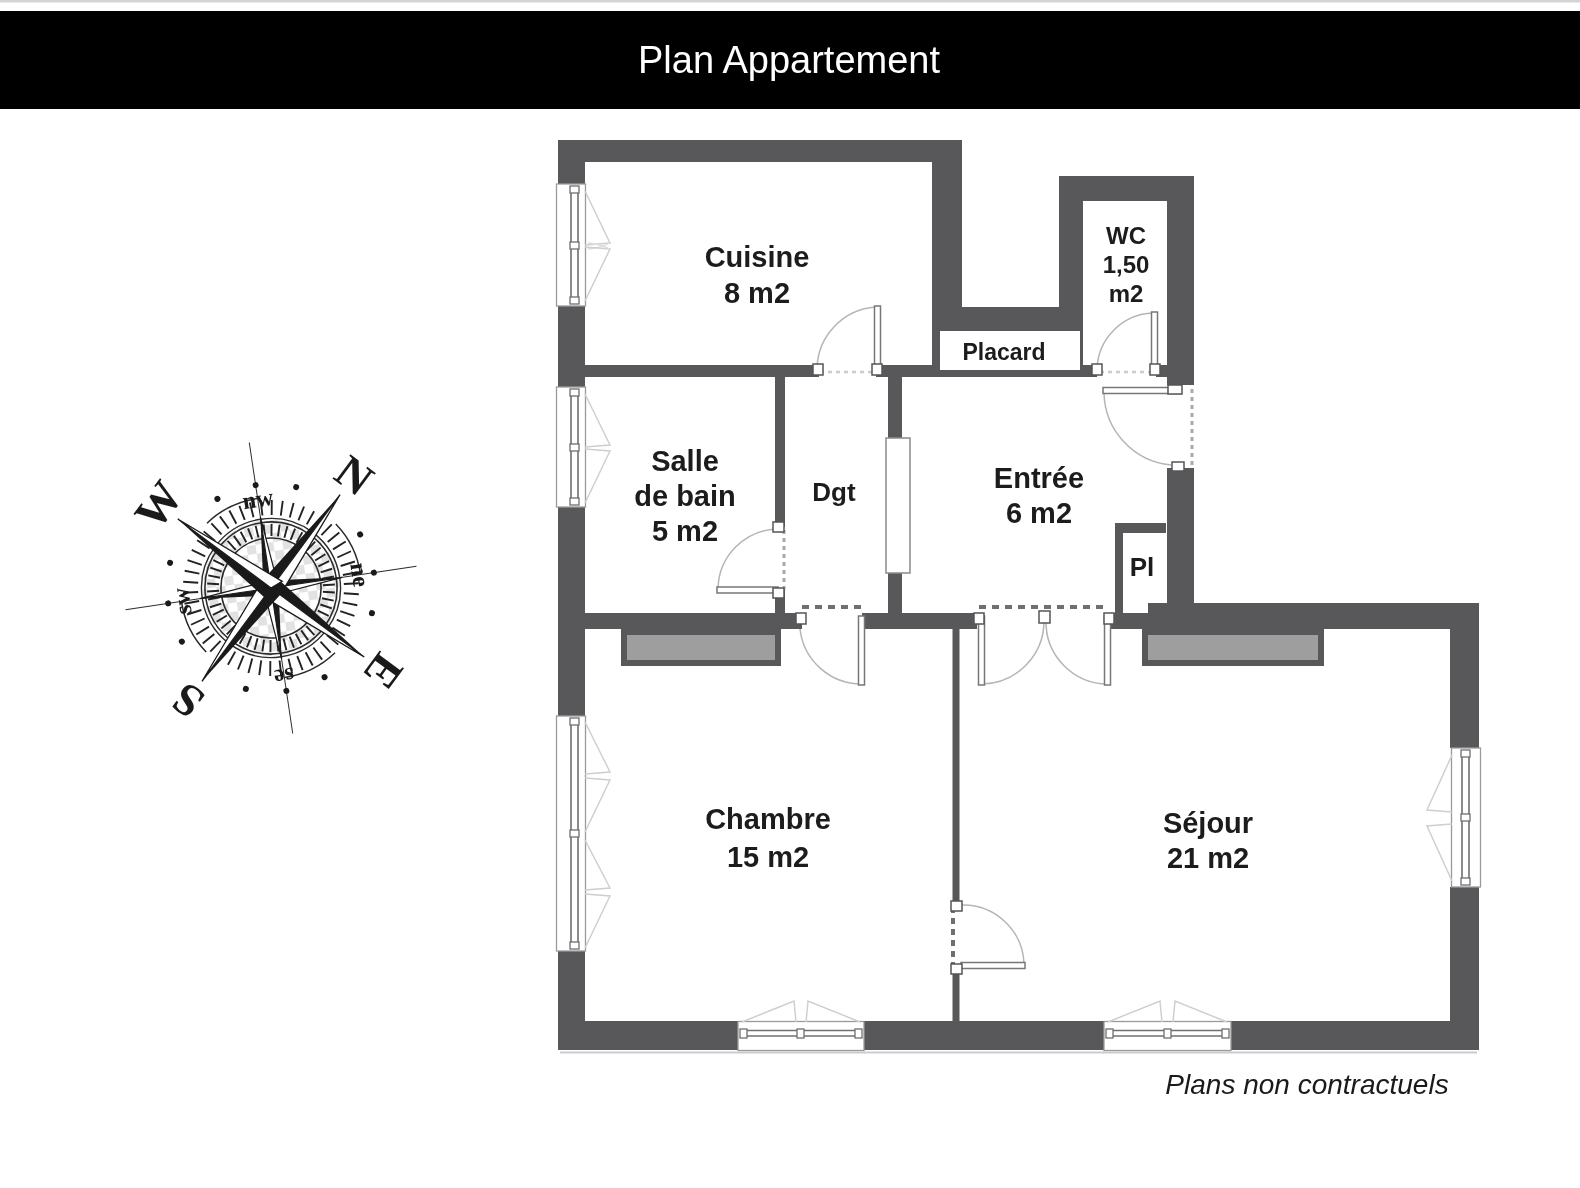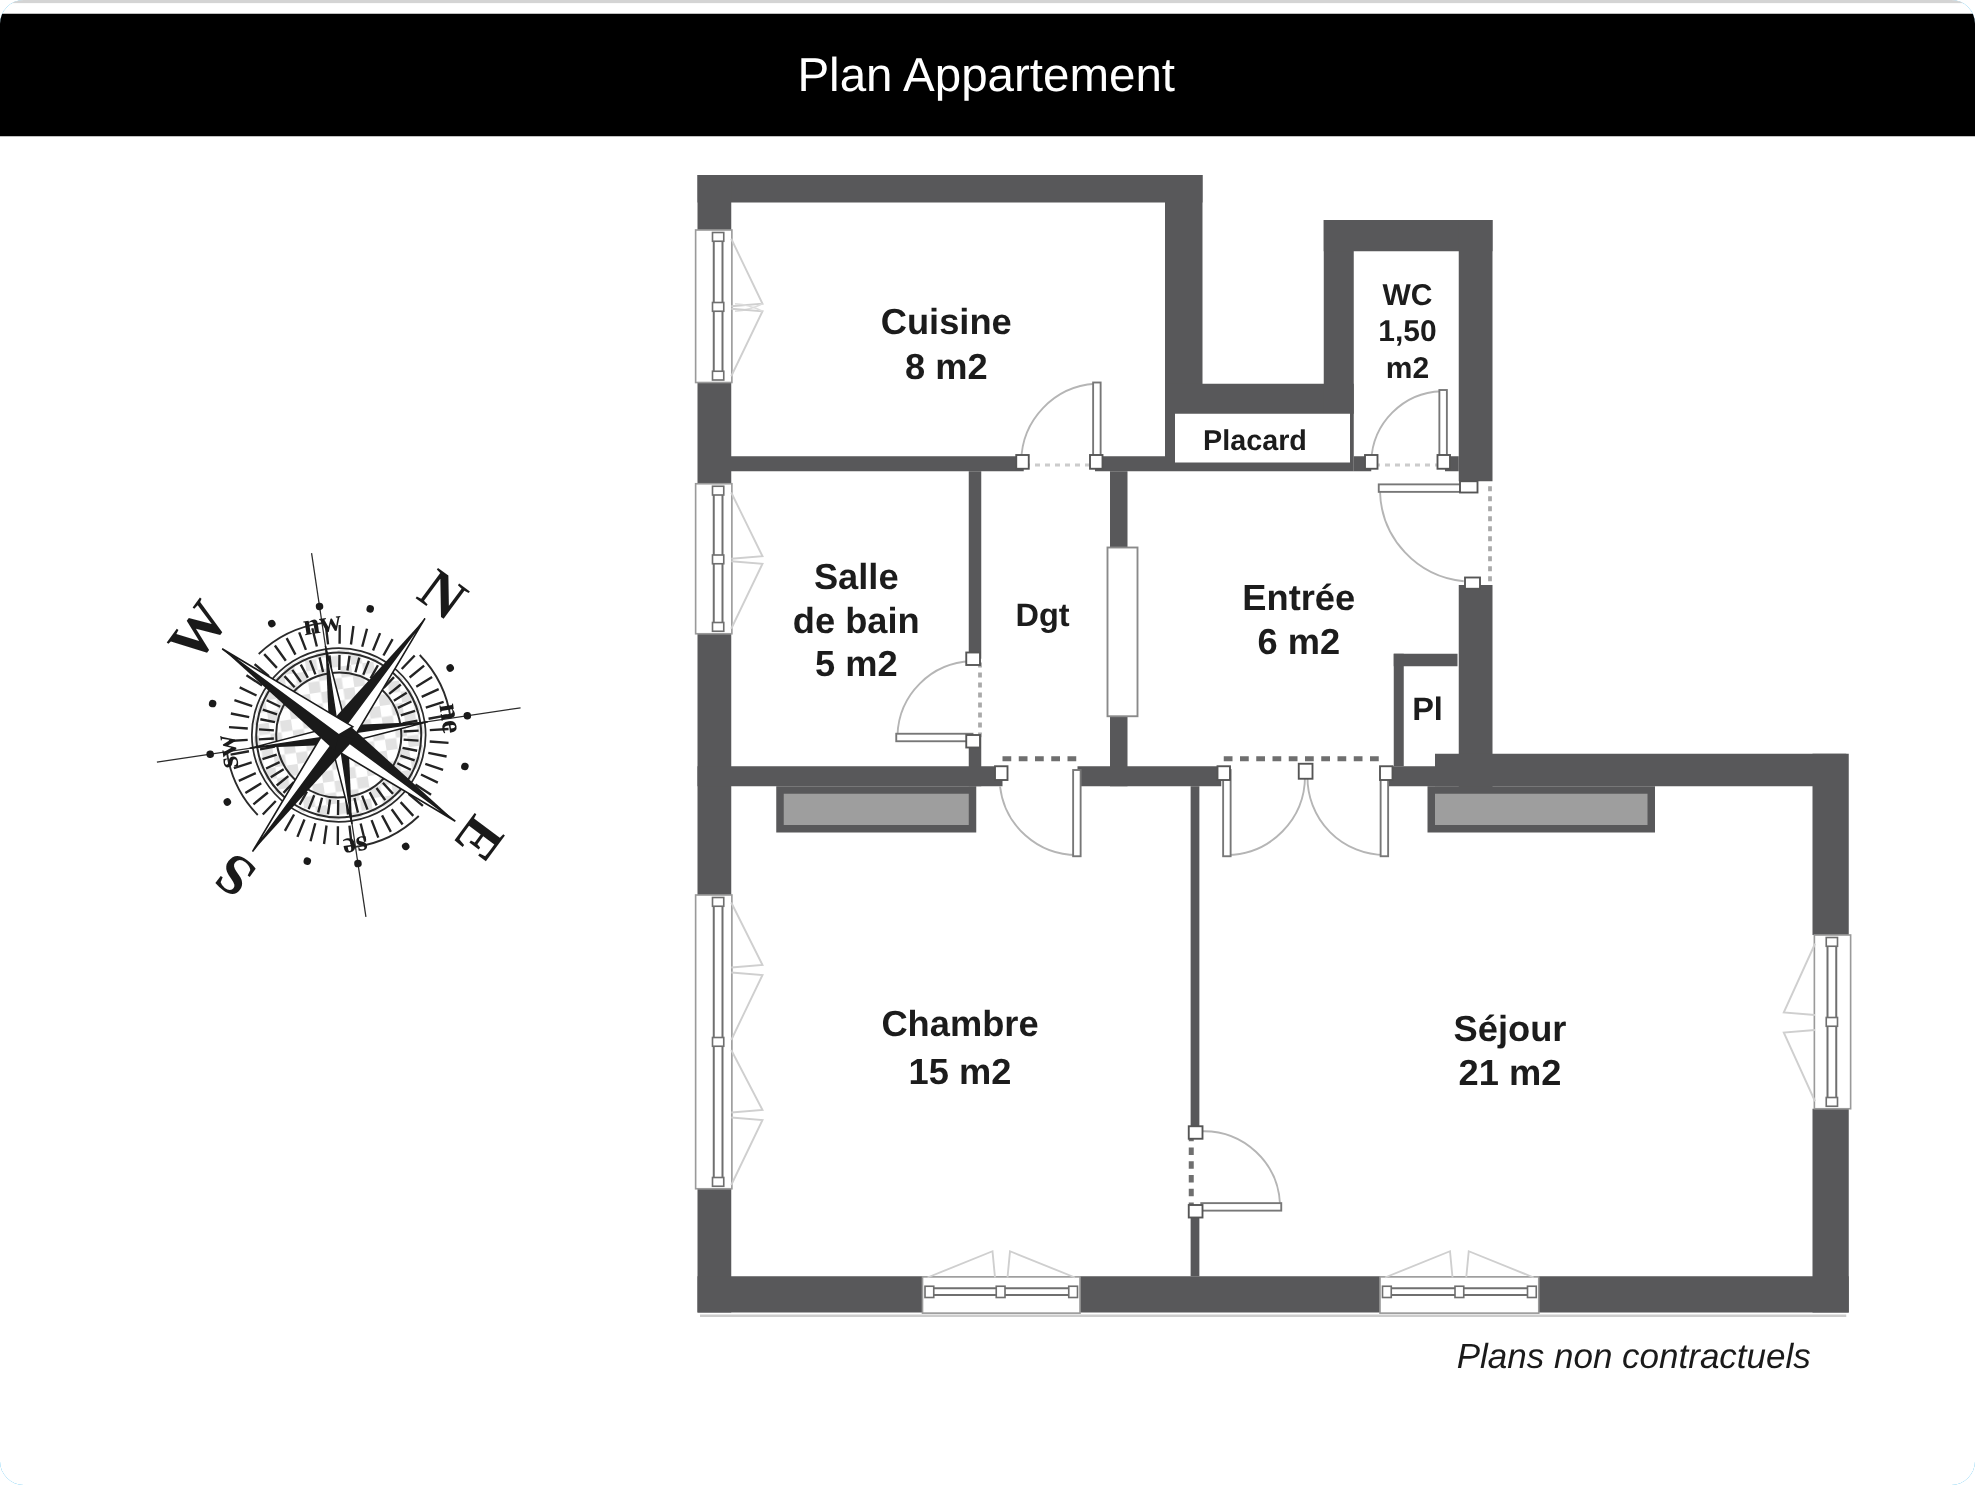--- a/index.html
+++ b/index.html
@@ -1,16 +1,16 @@
 <!DOCTYPE html>
 <html><head>
 <meta charset="utf-8">
 <style>
   html,body{margin:0;padding:0;background:#ffffff;}
-  .wrap{width:1580px;height:1188px;position:relative;overflow:hidden;background:#0ea5e9;border-radius:19px;}
+  .wrap{width:1580px;height:1188px;position:relative;overflow:hidden;background:#0ea5e9;}
   svg{display:block;}
   text{font-family:"Liberation Sans", sans-serif;}
 </style>
 </head>
 <body>
 <div class="wrap">
 <svg width="1580" height="1188" viewBox="0 0 1580 1188" xmlns="http://www.w3.org/2000/svg">
 <defs>
   <pattern id="chk" width="18" height="18" patternUnits="userSpaceOnUse" patternTransform="rotate(45)">
     <rect x="0" y="0" width="9" height="9" fill="#e2e2e2"></rect>

